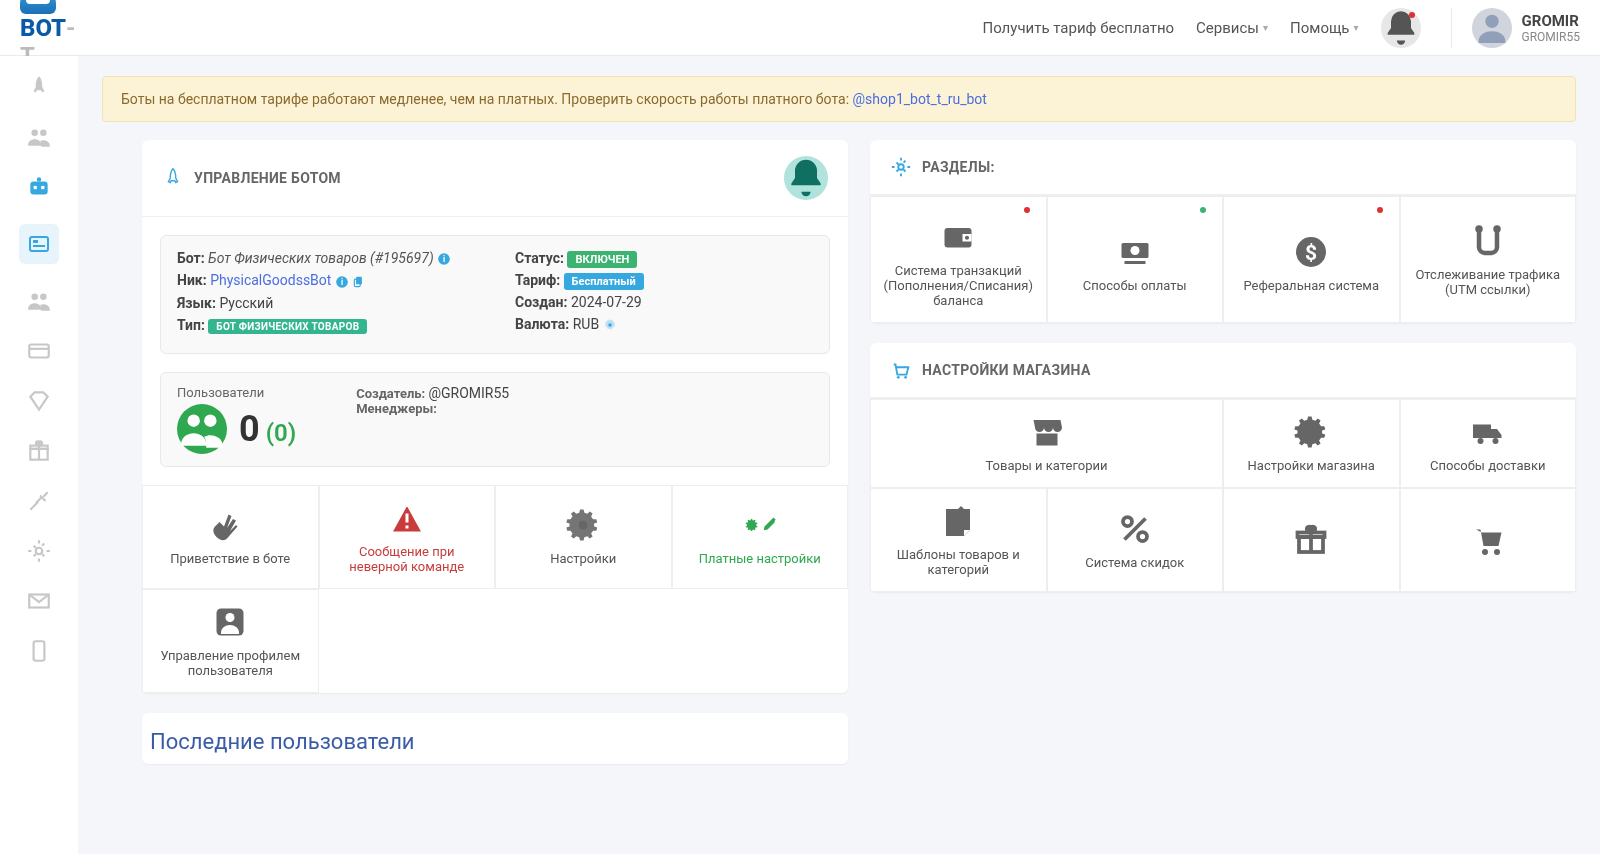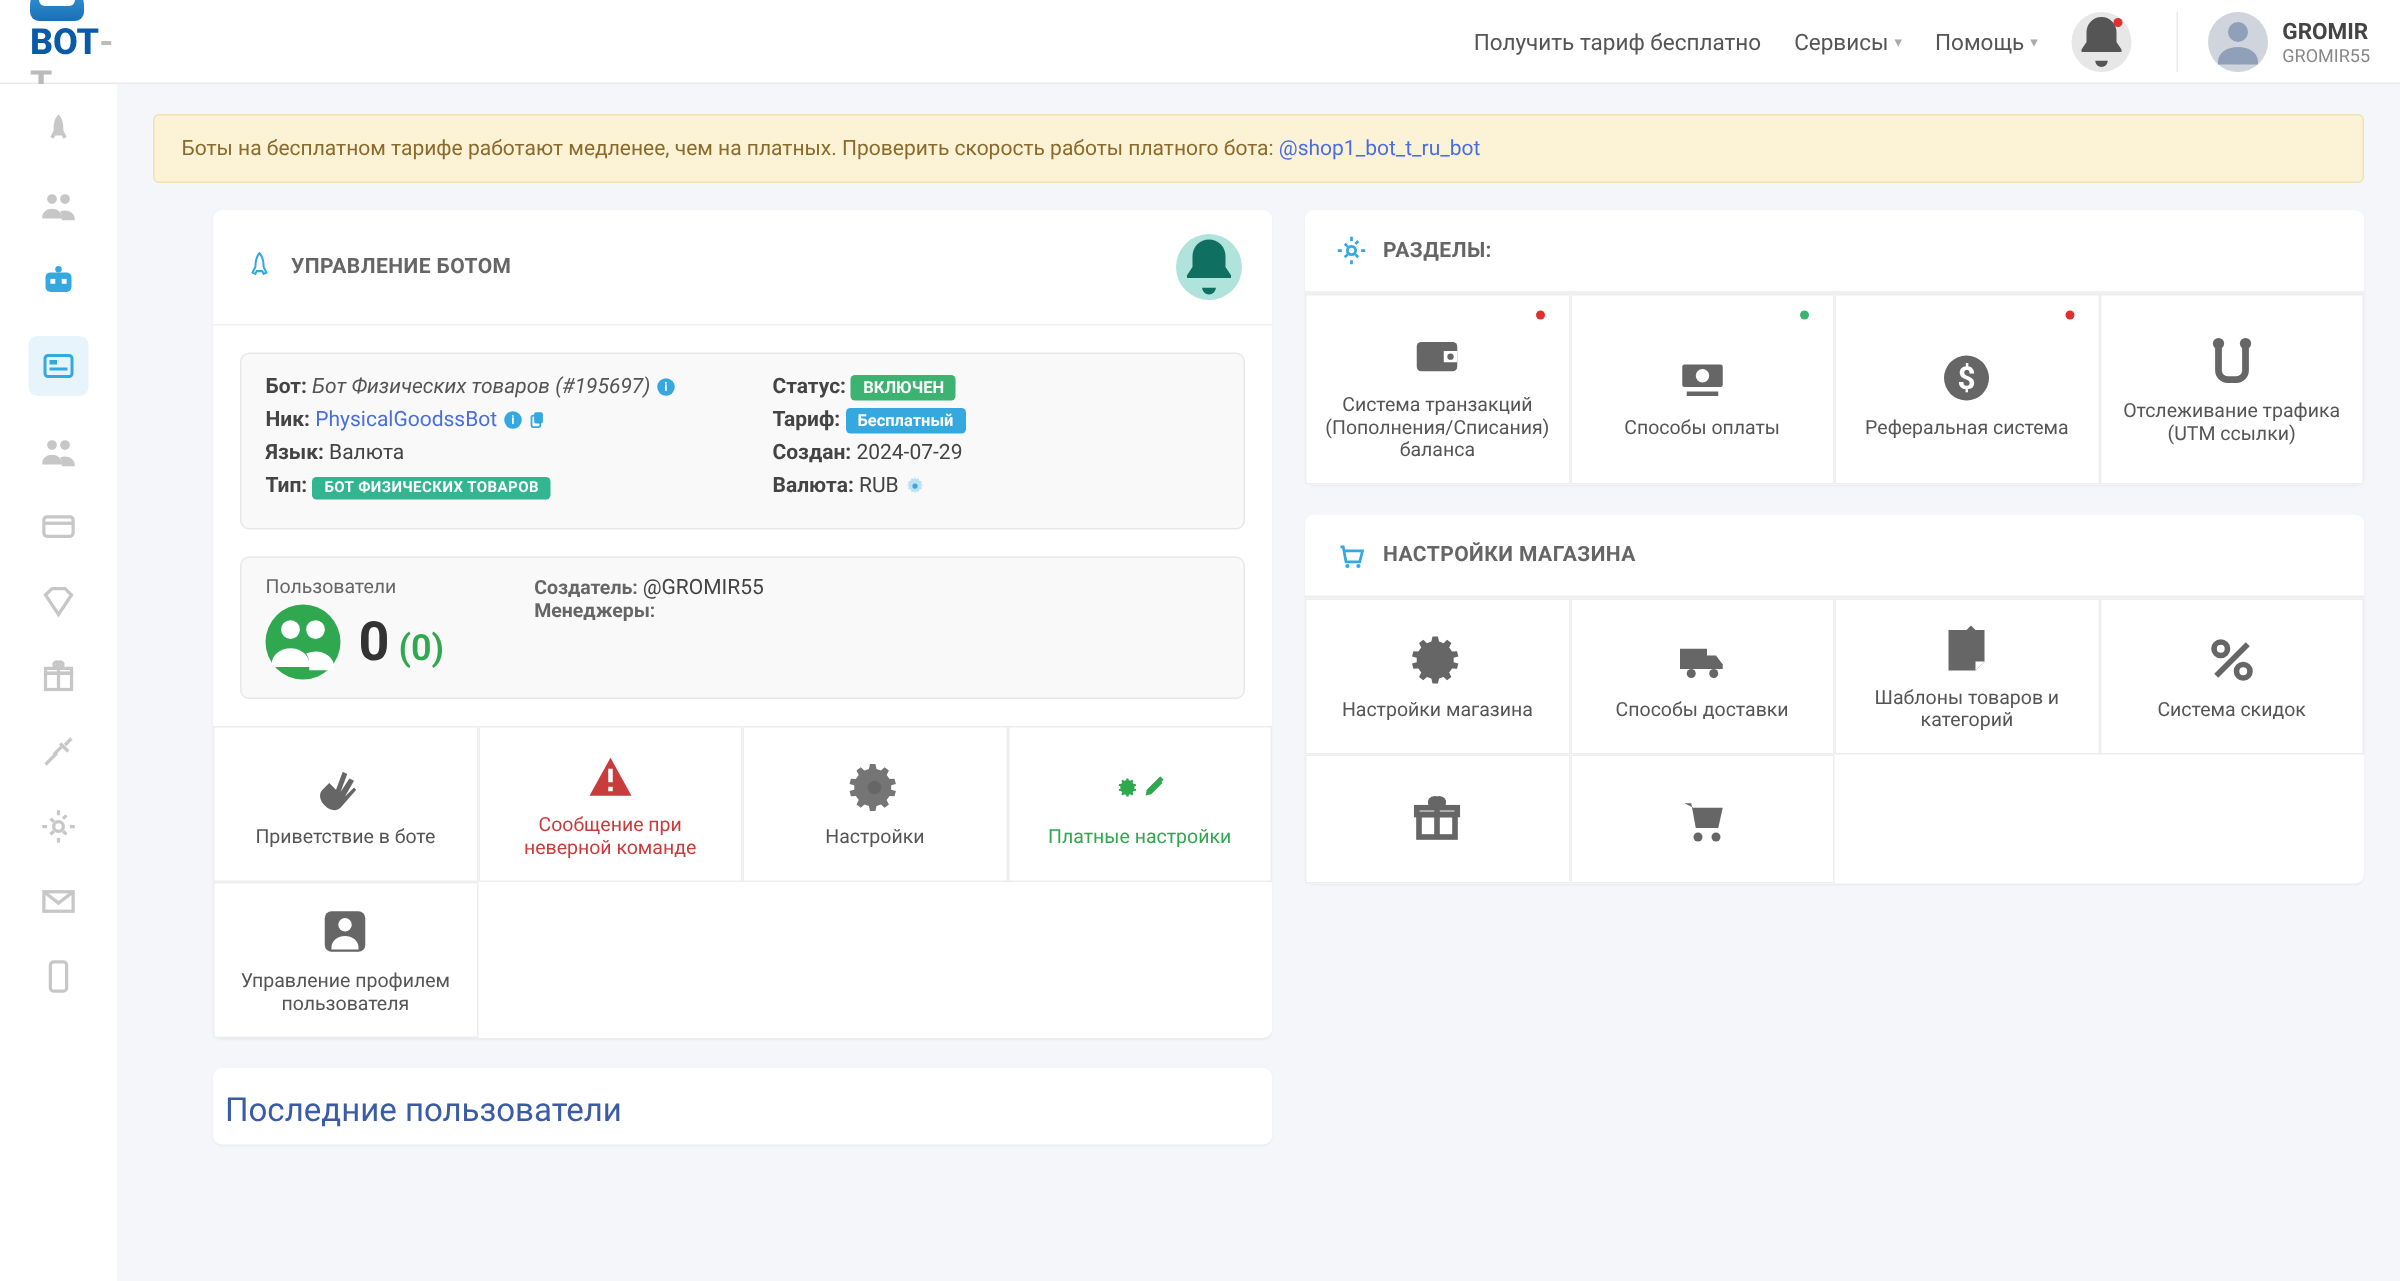--- a/index.html
+++ b/index.html
@@ -226,21 +226,21 @@
                       <svg viewBox="0 0 24 24">
                         <circle cx="12" cy="12" r="10" fill="currentColor"></circle>
                         <text x="12" y="17" text-anchor="middle" fill="#fff" font-size="14" font-weight="bold">i</text>
                       </svg>
                     </span> <span class="inline-ic">
                       <svg viewBox="0 0 24 24">
                         <rect x="7" y="3" width="10" height="13" rx="2" fill="currentColor"></rect>
                         <rect x="4" y="7" width="10" height="13" rx="2" fill="none" stroke="currentColor" stroke-width="2"></rect>
                       </svg>
                     </span></div>
-                <div class="line"><b>Язык: </b><span>Валюта</span></div>
+                <div class="line"><b>Язык: </b><span>Русский</span></div>
                 <div class="line"><b>Тип: </b> <span class="badge teal">БОТ ФИЗИЧЕСКИХ ТОВАРОВ</span></div>
               </div>
               <div class="col">
                 <div class="line"><b>Статус: </b> <span class="badge green">ВКЛЮЧЕН</span></div>
                 <div class="line"><b>Тариф: </b> <span class="badge blue">Бесплатный</span></div>
                 <div class="line"><b>Создан: </b><span>2024-07-29</span></div>
                 <div class="line"><b>Валюта: </b><span>RUB</span> <span class="inline-ic">
                       <svg viewBox="0 0 24 24">
                         <circle cx="12" cy="12" r="3" fill="currentColor"></circle>
                         <path fill="currentColor" d="M12 1l1 3 3-1 1 3 3 1-1 3 3 1-3 1 1 3-3 1-1 3-3-1-1 3-1-3-3 1-1-3-3-1 1-3-3-1 3-1-1-3 3-1 1-3 3 1z" opacity="0.3"></path>
@@ -369,20 +369,26 @@
         <div class="card section-tiles" style="margin-top:20px;">
           <div class="card-head">
             <div class="head-ic"><svg viewBox="0 0 24 24">
                   <path fill="none" stroke="currentColor" stroke-width="2" d="M4 6h2l2 11h10l2-8H7"></path>
                   <circle cx="9" cy="20" r="1.5" fill="currentColor"></circle>
                   <circle cx="17" cy="20" r="1.5" fill="currentColor"></circle>
                 </svg></div>
             <div class="title">НАСТРОЙКИ МАГАЗИНА</div>
           </div>
           <div class="tile-grid">
+            <div class="tile full">
+              <div class="ic"><svg viewBox="0 0 24 24">
+                    <path fill="currentColor" d="M3 4h18l1 5a3 3 0 0 1-3 3 3 3 0 0 1-3-3 3 3 0 0 1-3 3 3 3 0 0 1-3-3 3 3 0 0 1-3 3 3 3 0 0 1-3-3zM5 13h14v8H5z"></path>
+                  </svg></div>
+              <div class="lbl">Товары и категории</div>
+            </div>
             <div class="tile">
               <div class="ic"><svg viewBox="0 0 24 24">
                     <circle cx="12" cy="12" r="3" fill="currentColor"></circle>
                     <path fill="currentColor" d="M19.4 13l2.1.6-.6 2.3-2.2-.1-1.3 1.8 1 2-1.9 1.4-1.6-1.5-2 .7-.5 2.2h-2.4l-.5-2.2-2-.7-1.6 1.5-1.9-1.4 1-2-1.3-1.8-2.2.1-.6-2.3 2.1-.6V11l-2.1-.6.6-2.3 2.2.1 1.3-1.8-1-2 1.9-1.4 1.6 1.5 2-.7.5-2.2h2.4l.5 2.2 2 .7 1.6-1.5 1.9 1.4-1 2 1.3 1.8 2.2-.1.6 2.3-2.1.6z"></path>
                   </svg></div>
               <div class="lbl">Настройки магазина</div>
             </div>
             <div class="tile">
               <div class="ic"><svg viewBox="0 0 24 24">
                     <rect x="2" y="7" width="12" height="9" fill="currentColor"></rect>

